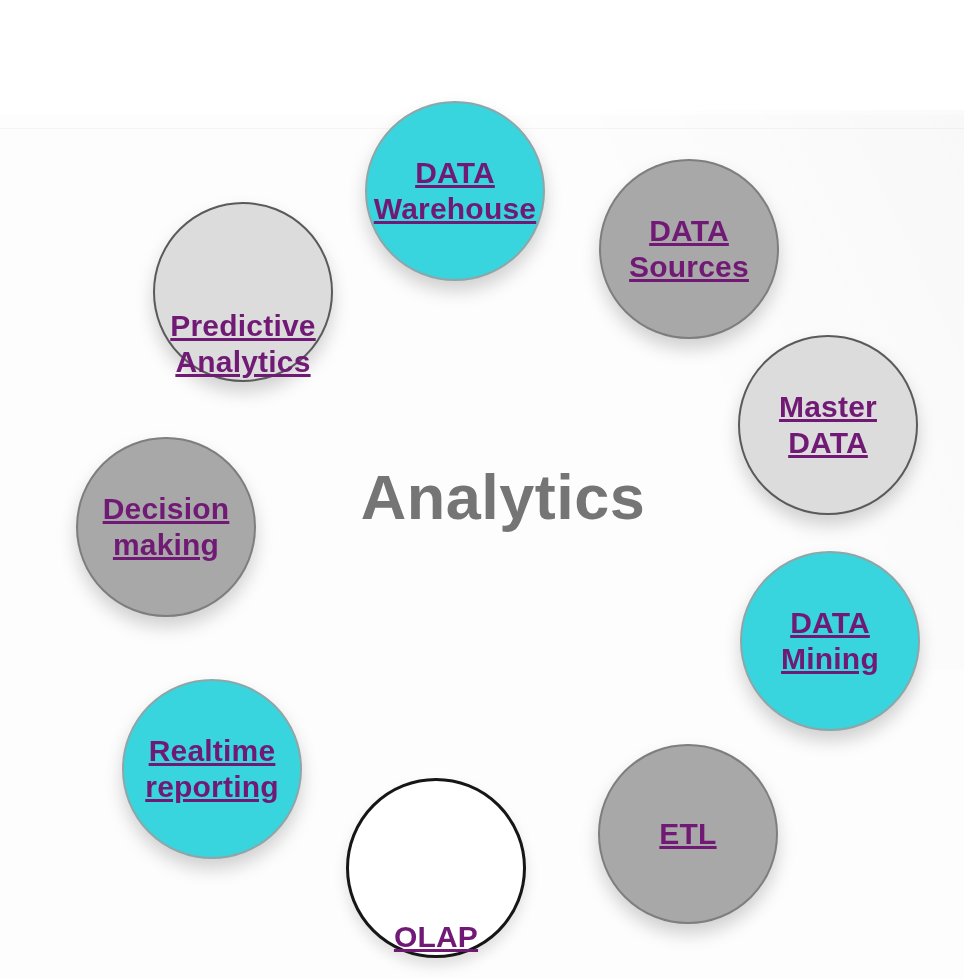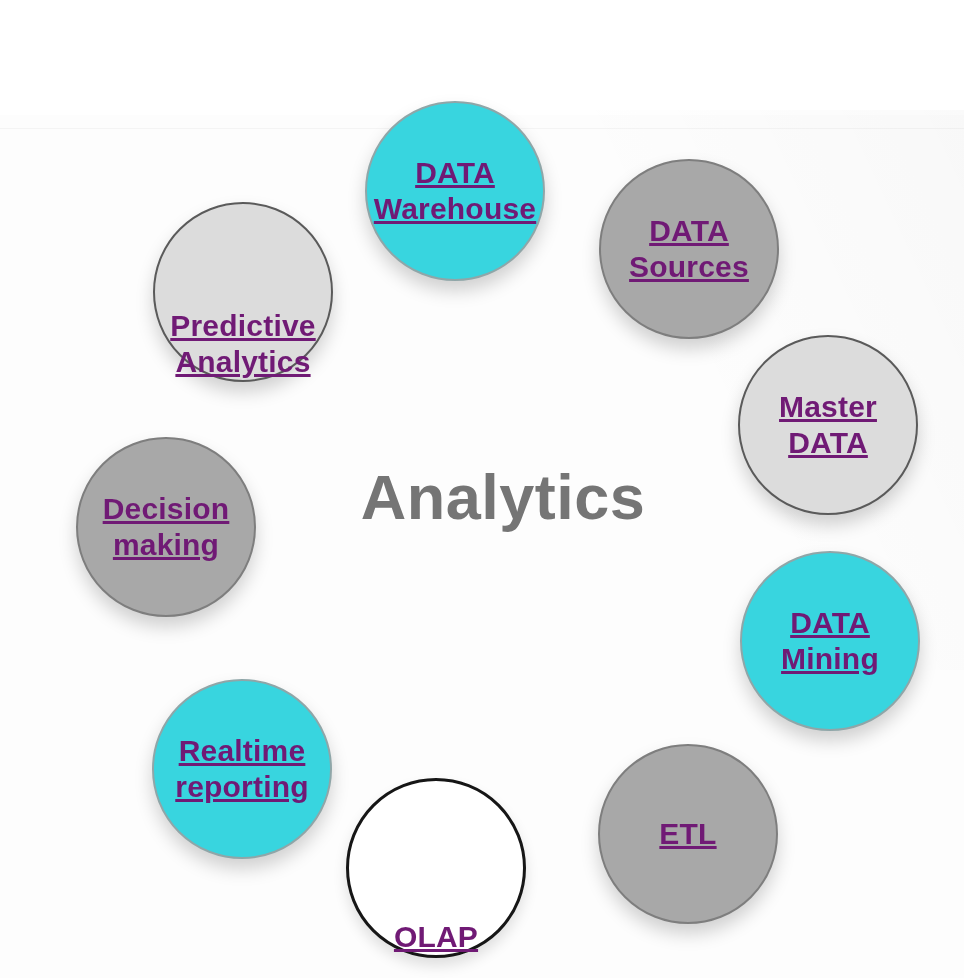--- a/index.html
+++ b/index.html
@@ -63,21 +63,21 @@
   .fill-light { background: #dcdcdc; border: 2px solid #5a5a5a; }
   .fill-white { background: #ffffff; border: 3px solid #161616; align-items: flex-end; }
 
   
   .pos-warehouse  { left: 365px; top: 101px; }
   .pos-sources    { left: 599px; top: 159px; }
   .pos-master     { left: 738px; top: 335px; text-align: center; }
   .pos-mining     { left: 740px; top: 551px; }
   .pos-etl        { left: 598px; top: 744px; justify-content: center; }
   .pos-olap       { left: 346px; top: 778px; box-shadow: 0 8px 14px rgba(0,0,0,0.12); }
-  .pos-realtime   { left: 152px; top: 679px; }
+  .pos-realtime   { left: 122px; top: 679px; }
   .pos-decision   { left: 76px;  top: 437px; }
   .pos-predictive { left: 153px; top: 202px; align-items: flex-end; }
 
   .center-title {
     position: absolute;
     left: 253px;
     top: 458px;
     width: 500px;
     text-align: center;
     font-size: 63px;

